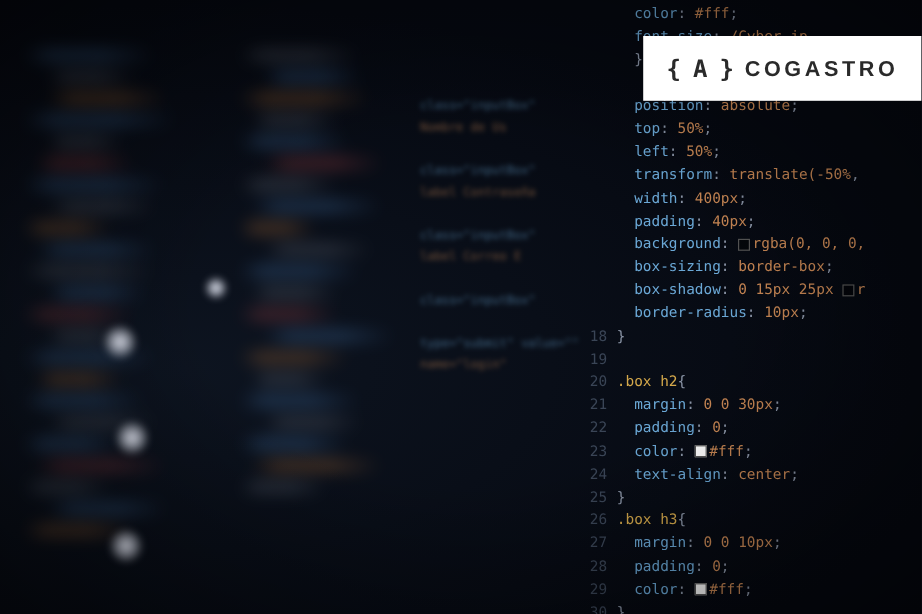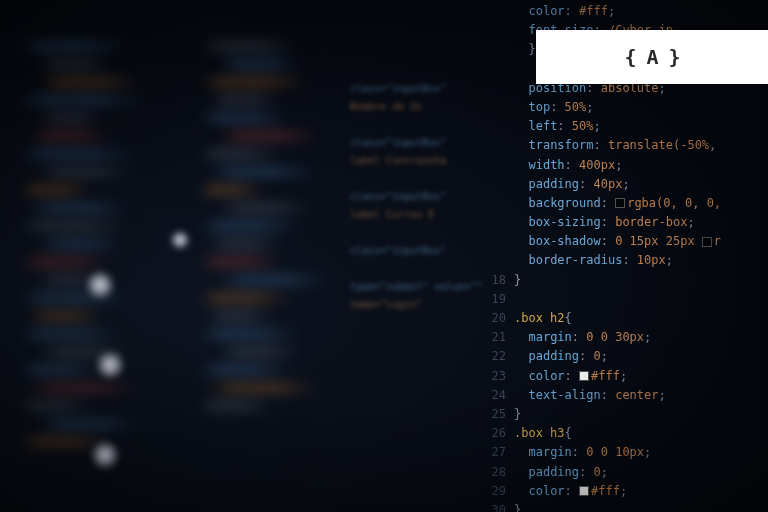--- a/index.html
+++ b/index.html
@@ -140,15 +140,16 @@
       <div class="code-line"><span class="gutter">27</span>  <span class="kw-prop">margin</span><span class="kw-punc">: </span><span class="kw-val">0 0 10px</span><span class="kw-punc">;</span></div>
       <div class="code-line"><span class="gutter">28</span>  <span class="kw-prop">padding</span><span class="kw-punc">: </span><span class="kw-val">0</span><span class="kw-punc">;</span></div>
       <div class="code-line"><span class="gutter">29</span>  <span class="kw-prop">color</span><span class="kw-punc">: </span><span class="swatch sw-white"></span><span class="kw-val">#fff</span><span class="kw-punc">;</span></div>
       <div class="code-line"><span class="gutter">30</span><span class="kw-punc">}</span></div>
     </div>
 
   <div class="vignette"></div>
 
   <div class="badge">
     <span class="badge-icon">{ A }</span>
+    <span class="badge-text">COGASTRO</span>
   </div>
 
 </div>
 
 </body></html>

